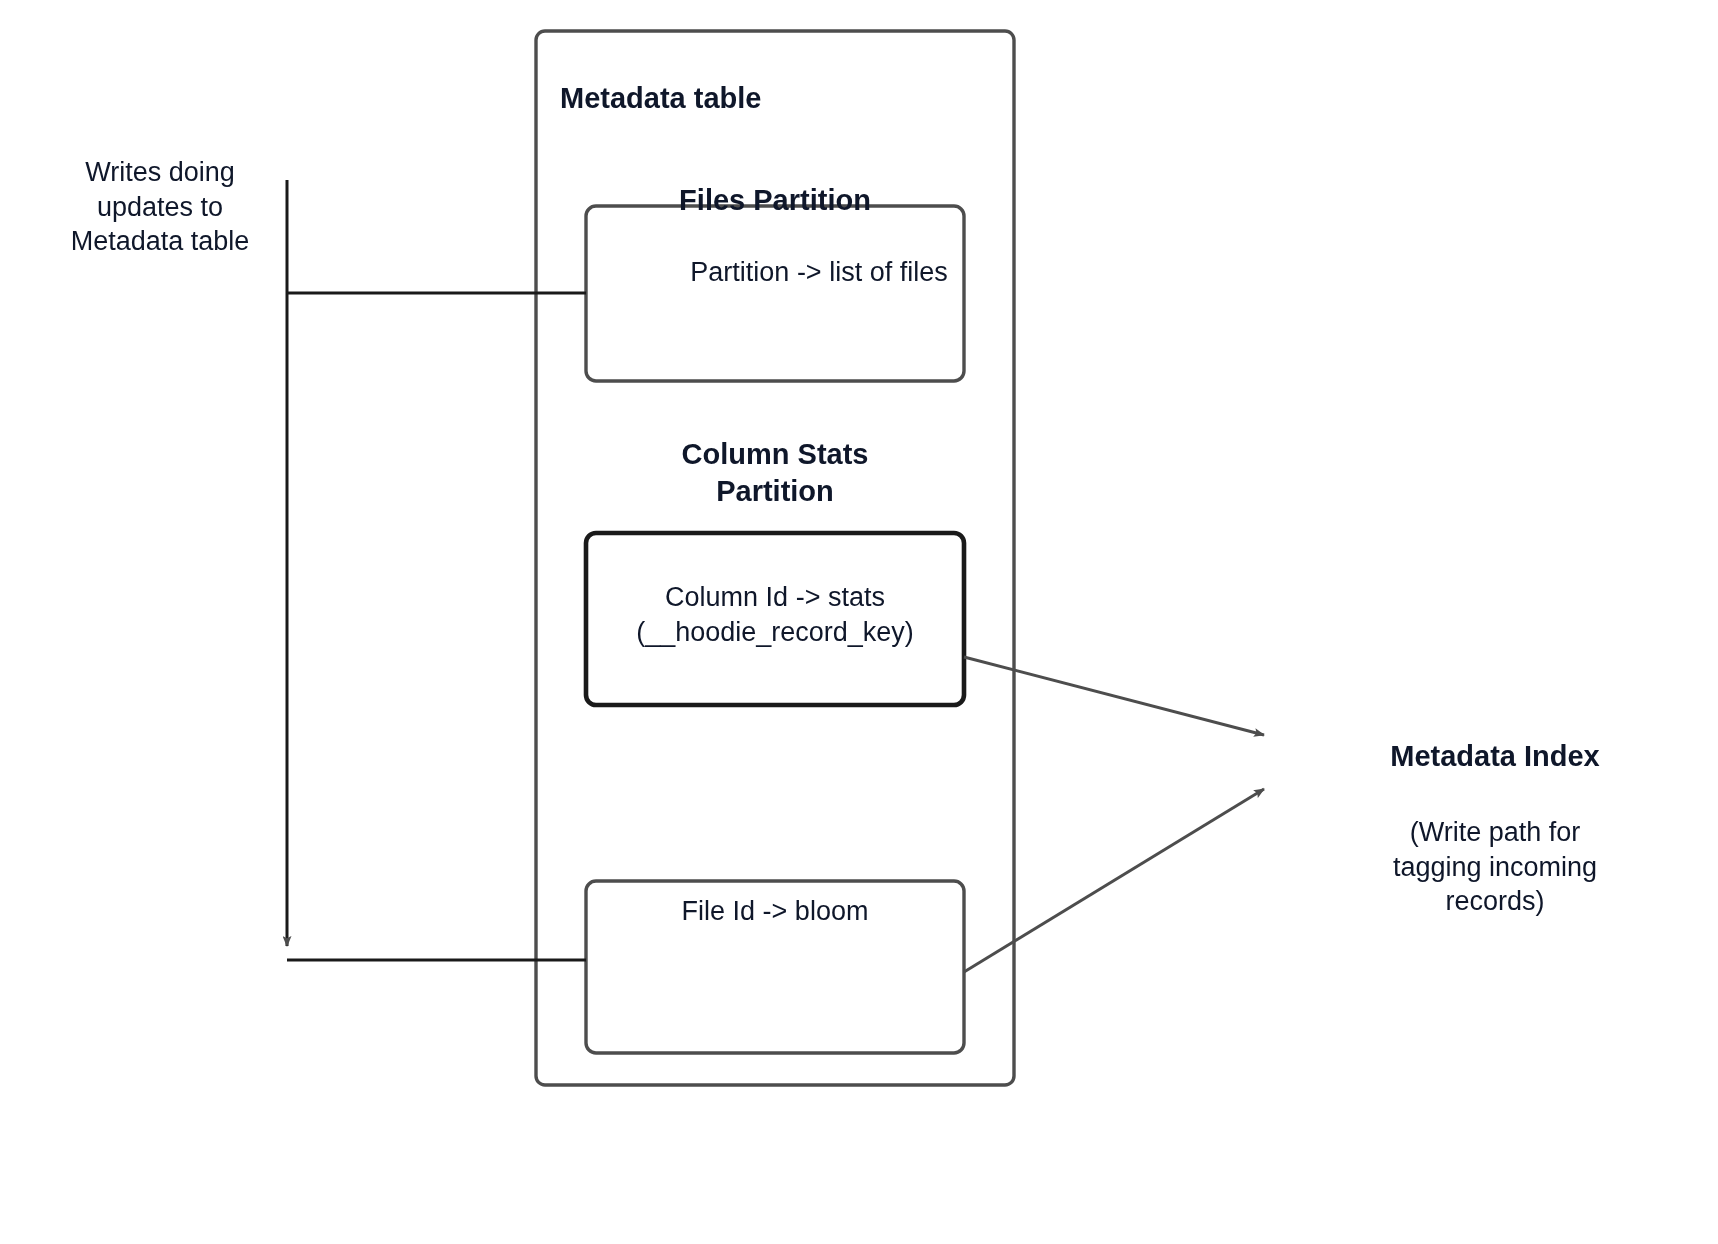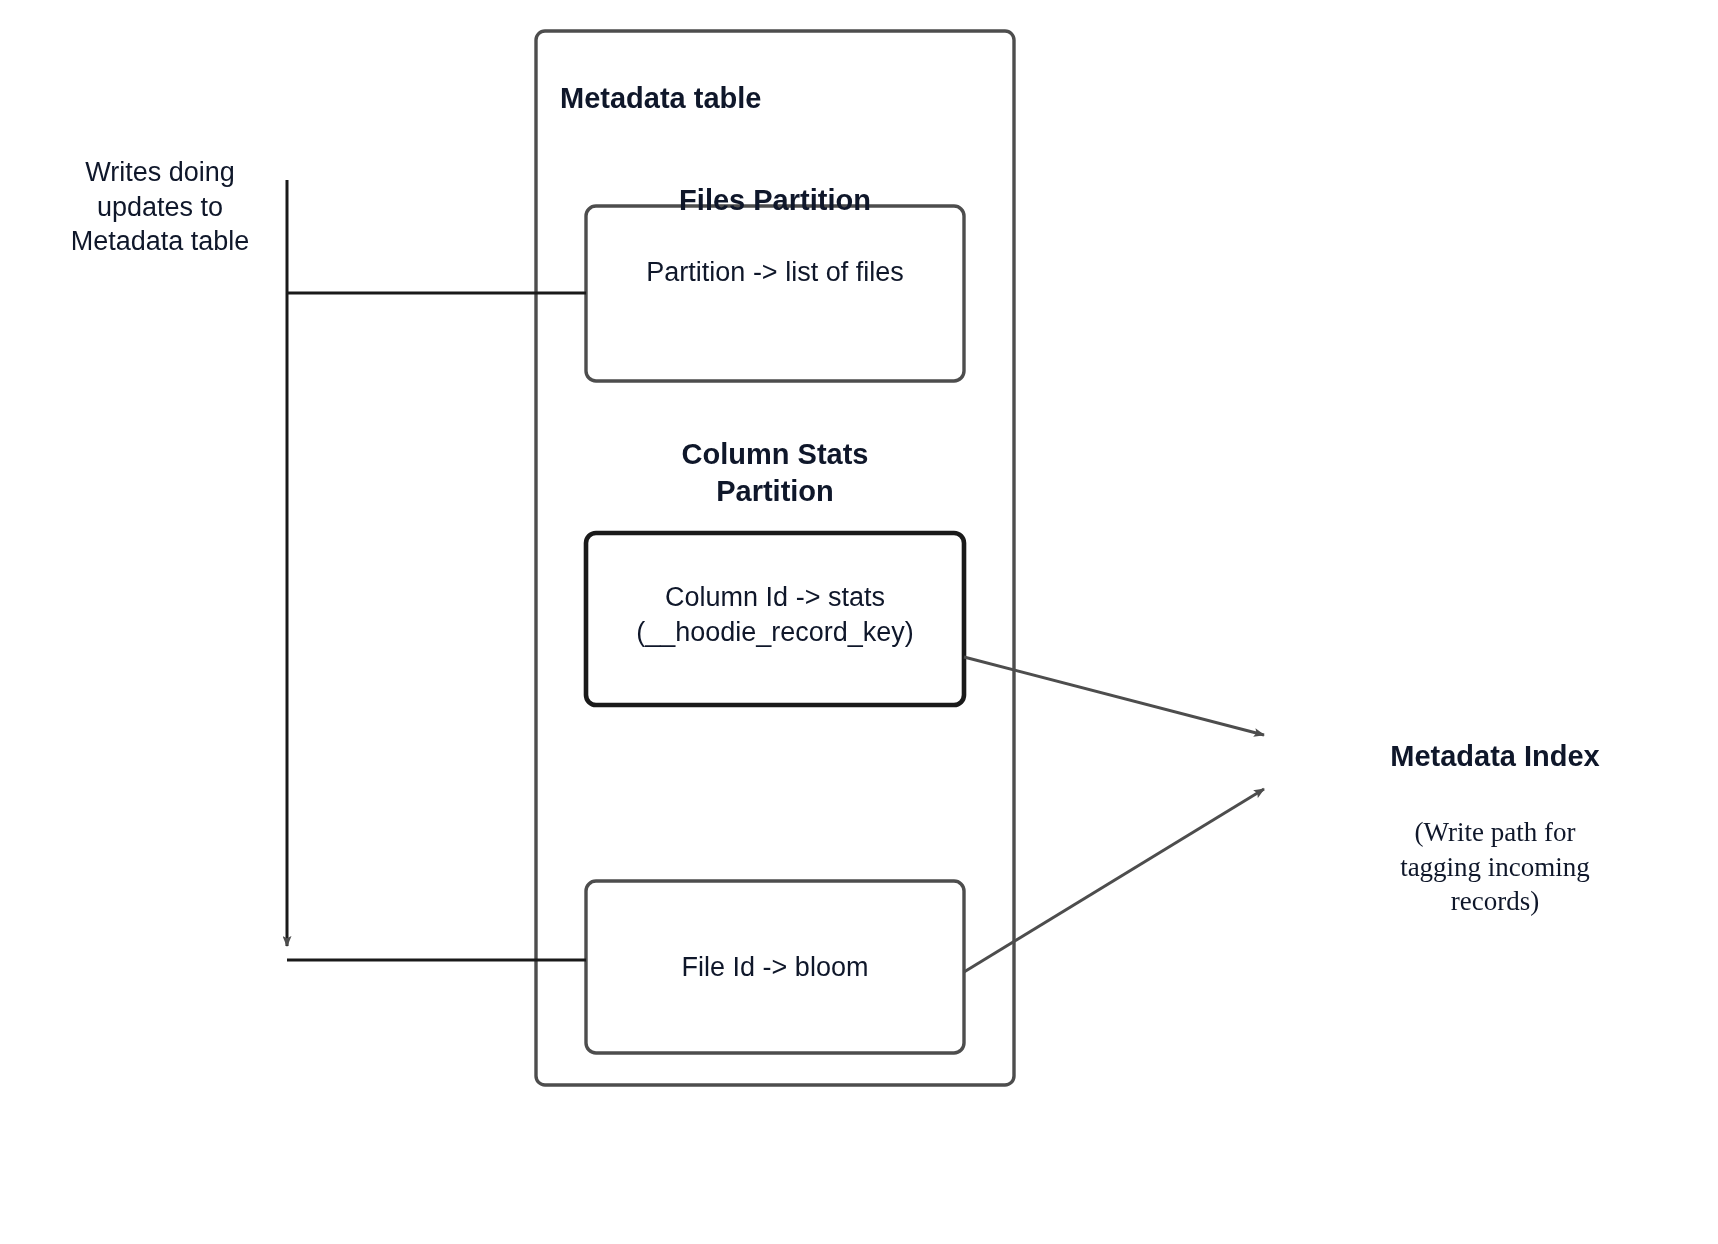--- a/index.html
+++ b/index.html
@@ -67,47 +67,47 @@
     width: 380px;
     font-size: 29px;
   }
 
   
   #files-box-text {
     left: 588px;
     top: 255px;
     width: 374px;
     font-size: 27px;
+    padding-left: 44px;
   }
   #colstats-box-text {
     left: 588px;
     top: 580px;
     width: 374px;
     font-size: 27px;
   }
   #bloom-box-text {
     left: 588px;
-    top: 950px;
+    top: 894px;
     width: 374px;
     font-size: 27px;
   }
 
   
   #metadata-index-title {
     left: 1285px;
     top: 738px;
     width: 420px;
     font-size: 29px;
   }
   #metadata-index-note {
     left: 1300px;
     top: 815px;
     width: 390px;
     font-size: 27px;
-    font-family: Liberation Serif, serif;
   }
 </style>
 </head>
 <body>
 
 <div id="canvas">
 
   <svg class="layer" viewBox="0 0 1718 1244">
     <defs>
       <marker id="arrowhead" markerWidth="11" markerHeight="9" refX="10" refY="4.5" orient="auto" markerUnits="userSpaceOnUse">

